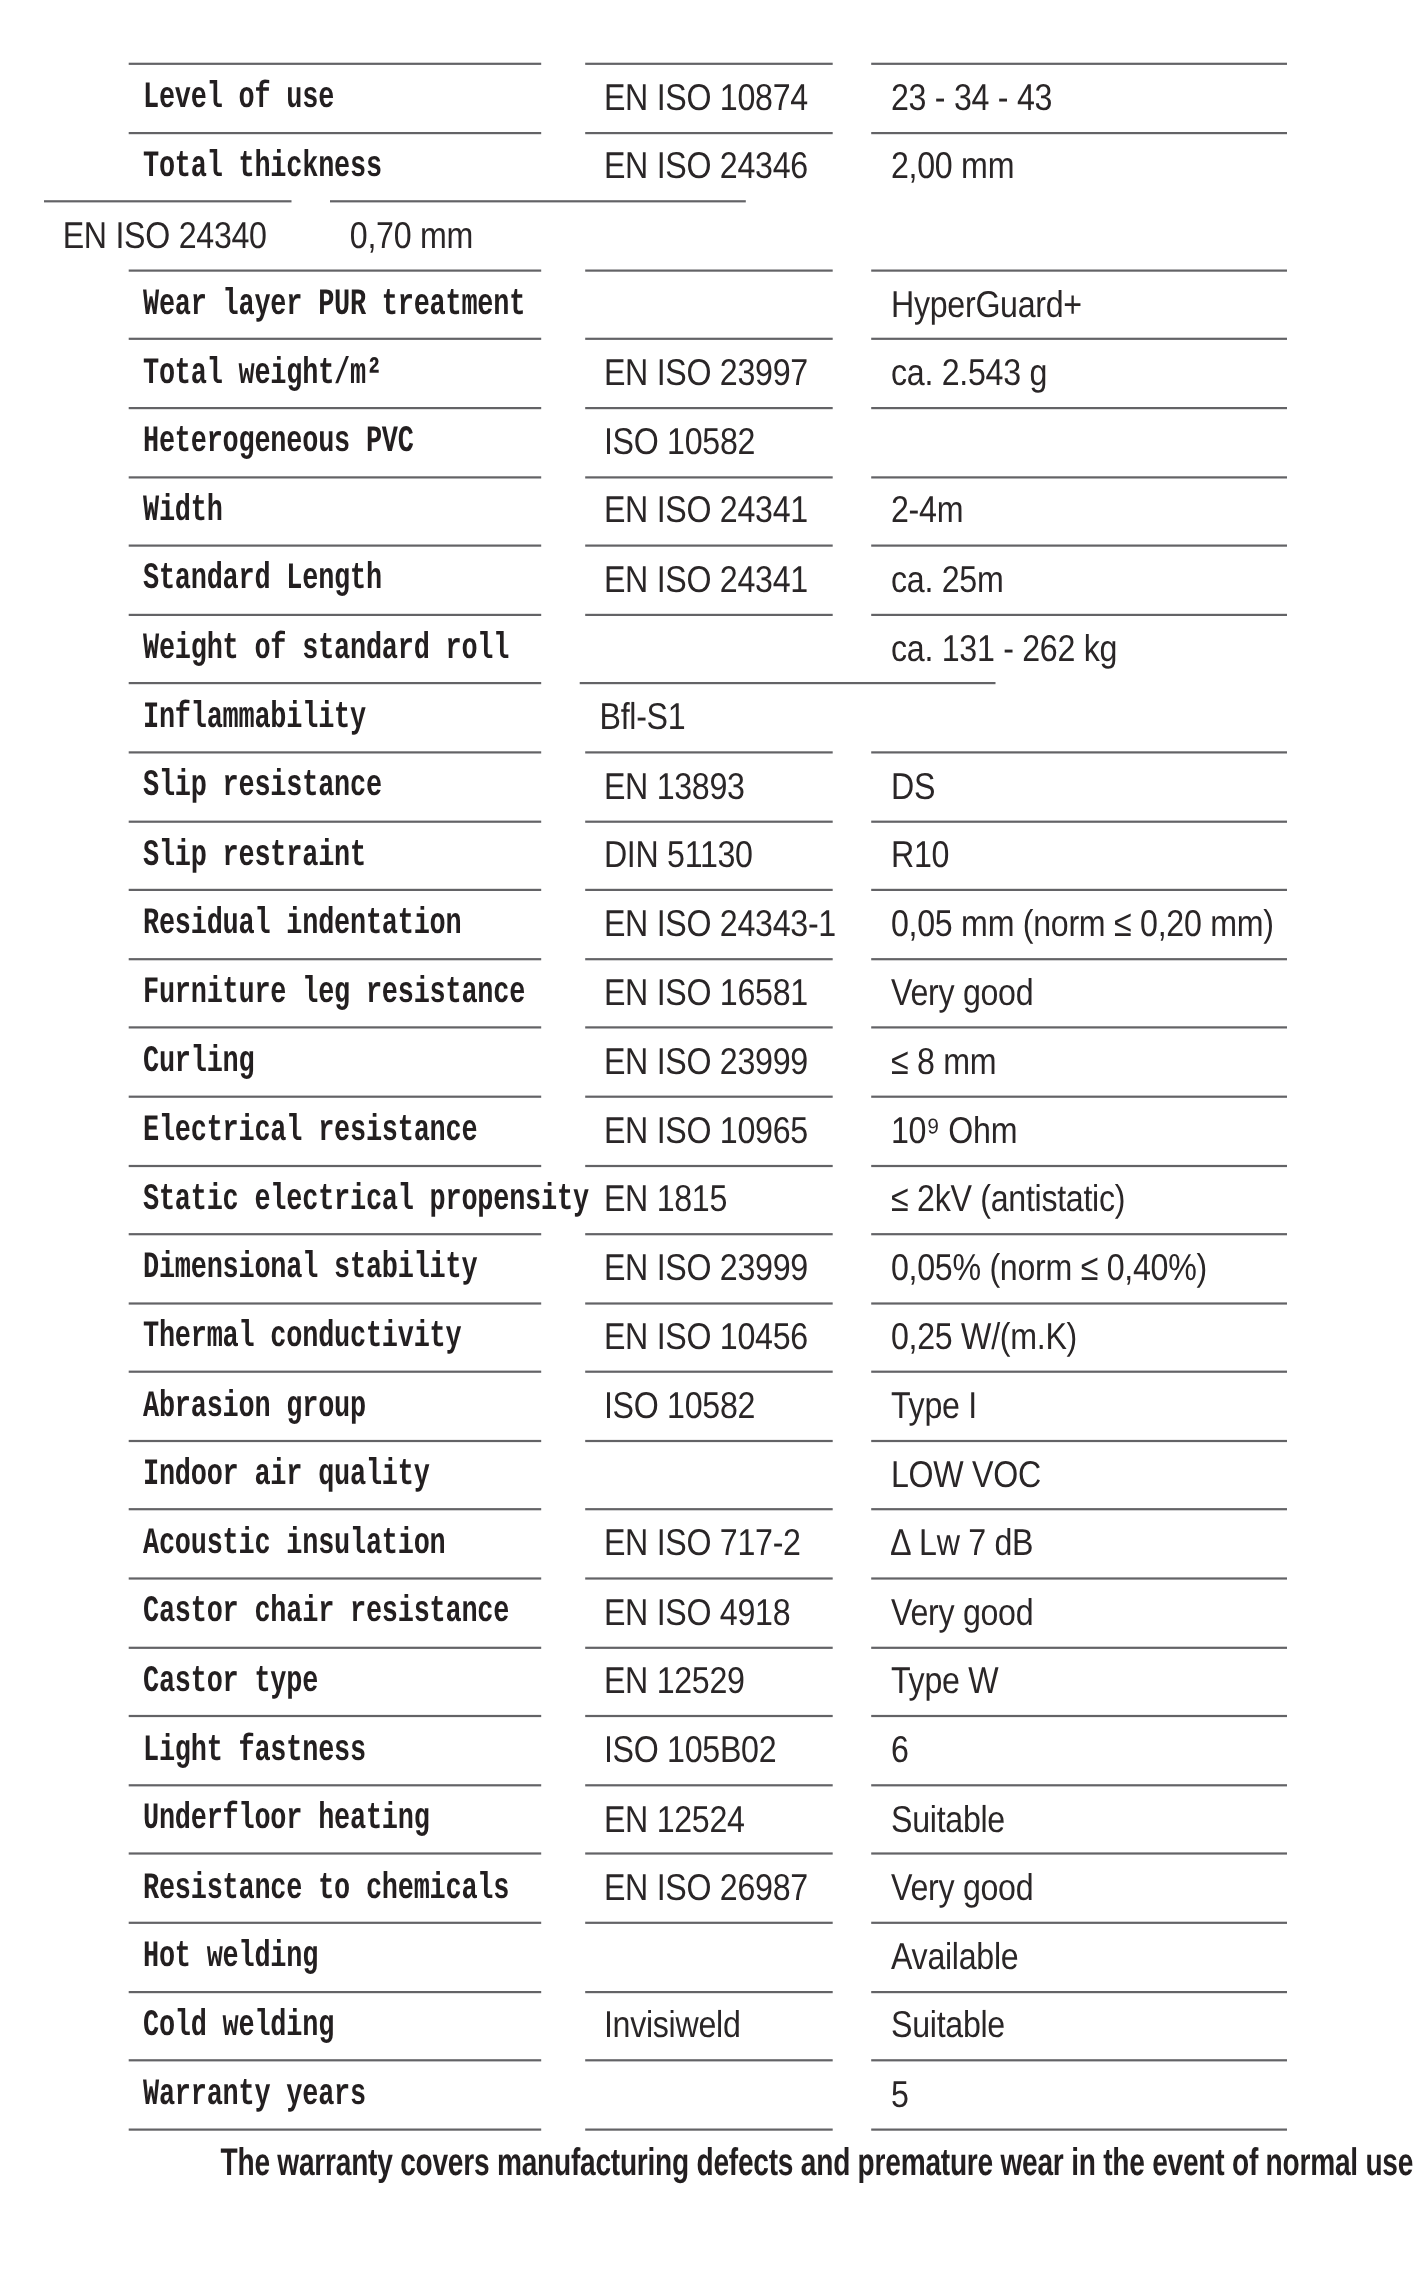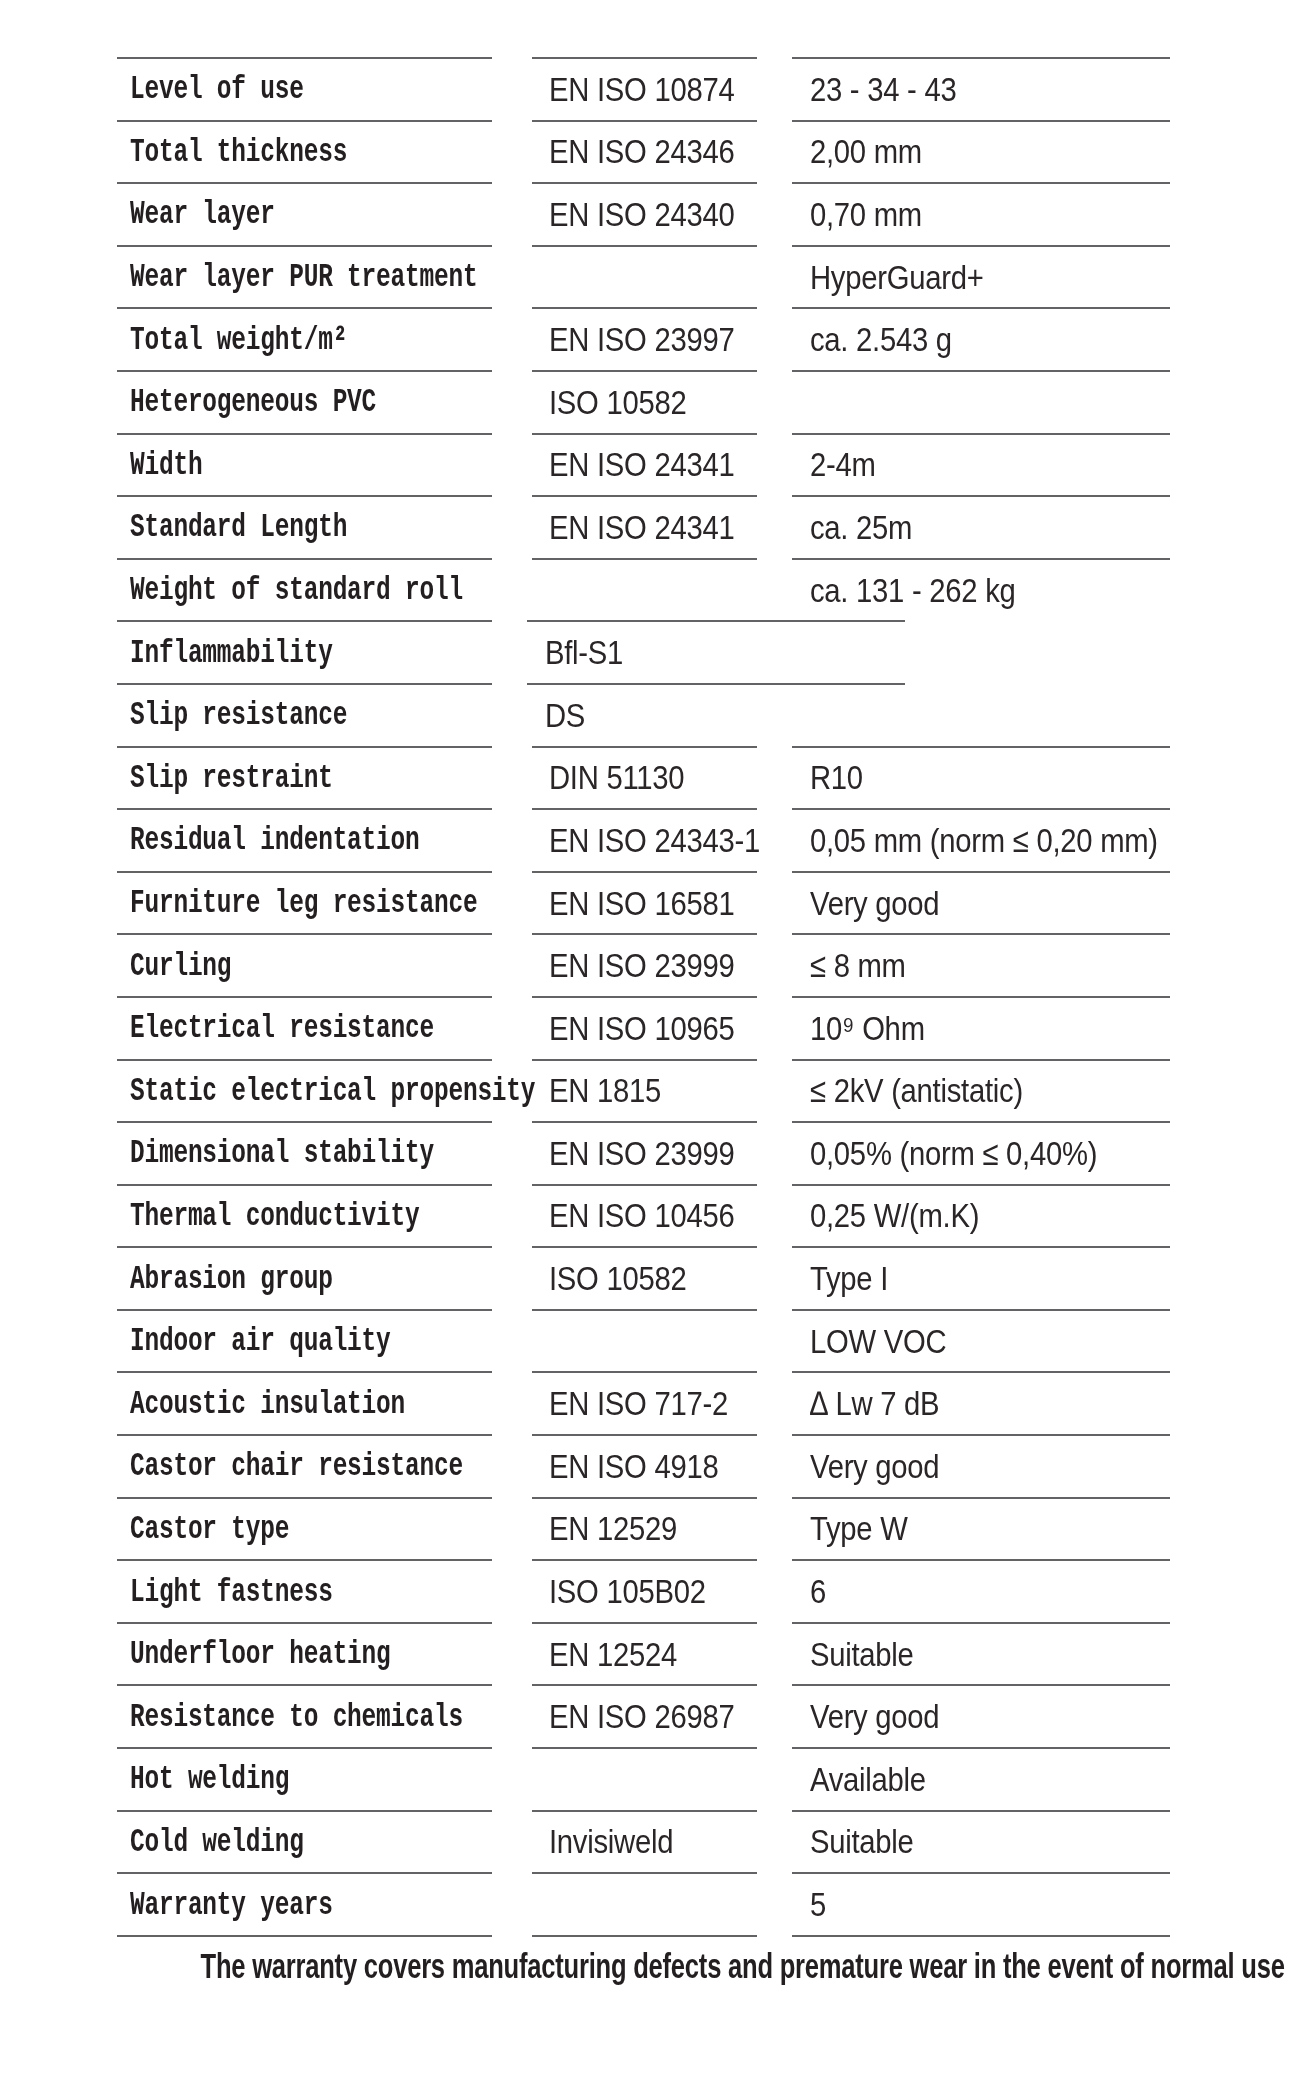--- a/index.html
+++ b/index.html
@@ -103,23 +103,20 @@
         <span class="txt">Total thickness</span>
       </div>
       <div class="cell c2">
         <span class="txt">EN ISO 24346</span>
       </div>
       <div class="cell c3">
         <span class="txt">2,00 mm</span>
       </div>
     </div>
     <div class="row">
-      <div class="cell c1">
-        <span class="txt">Wear layer</span>
-      </div>
       <div class="cell c2">
         <span class="txt">EN ISO 24340</span>
       </div>
       <div class="cell c3">
         <span class="txt">0,70 mm</span>
       </div>
     </div>
     <div class="row">
       <div class="cell c1">
         <span class="txt">Wear layer PUR treatment</span>
@@ -190,20 +187,23 @@
       <div class="cell c1">
         <span class="txt">Inflammability</span>
       </div>
       <div class="cell c3">
         <span class="txt">Bfl-S1</span>
       </div>
     </div>
     <div class="row">
       <div class="cell c1">
         <span class="txt">Slip resistance</span>
+      </div>
+      <div class="cell c2">
+        <span class="txt">EN 13893</span>
       </div>
       <div class="cell c3">
         <span class="txt">DS</span>
       </div>
     </div>
     <div class="row">
       <div class="cell c1">
         <span class="txt">Slip restraint</span>
       </div>
       <div class="cell c2">

